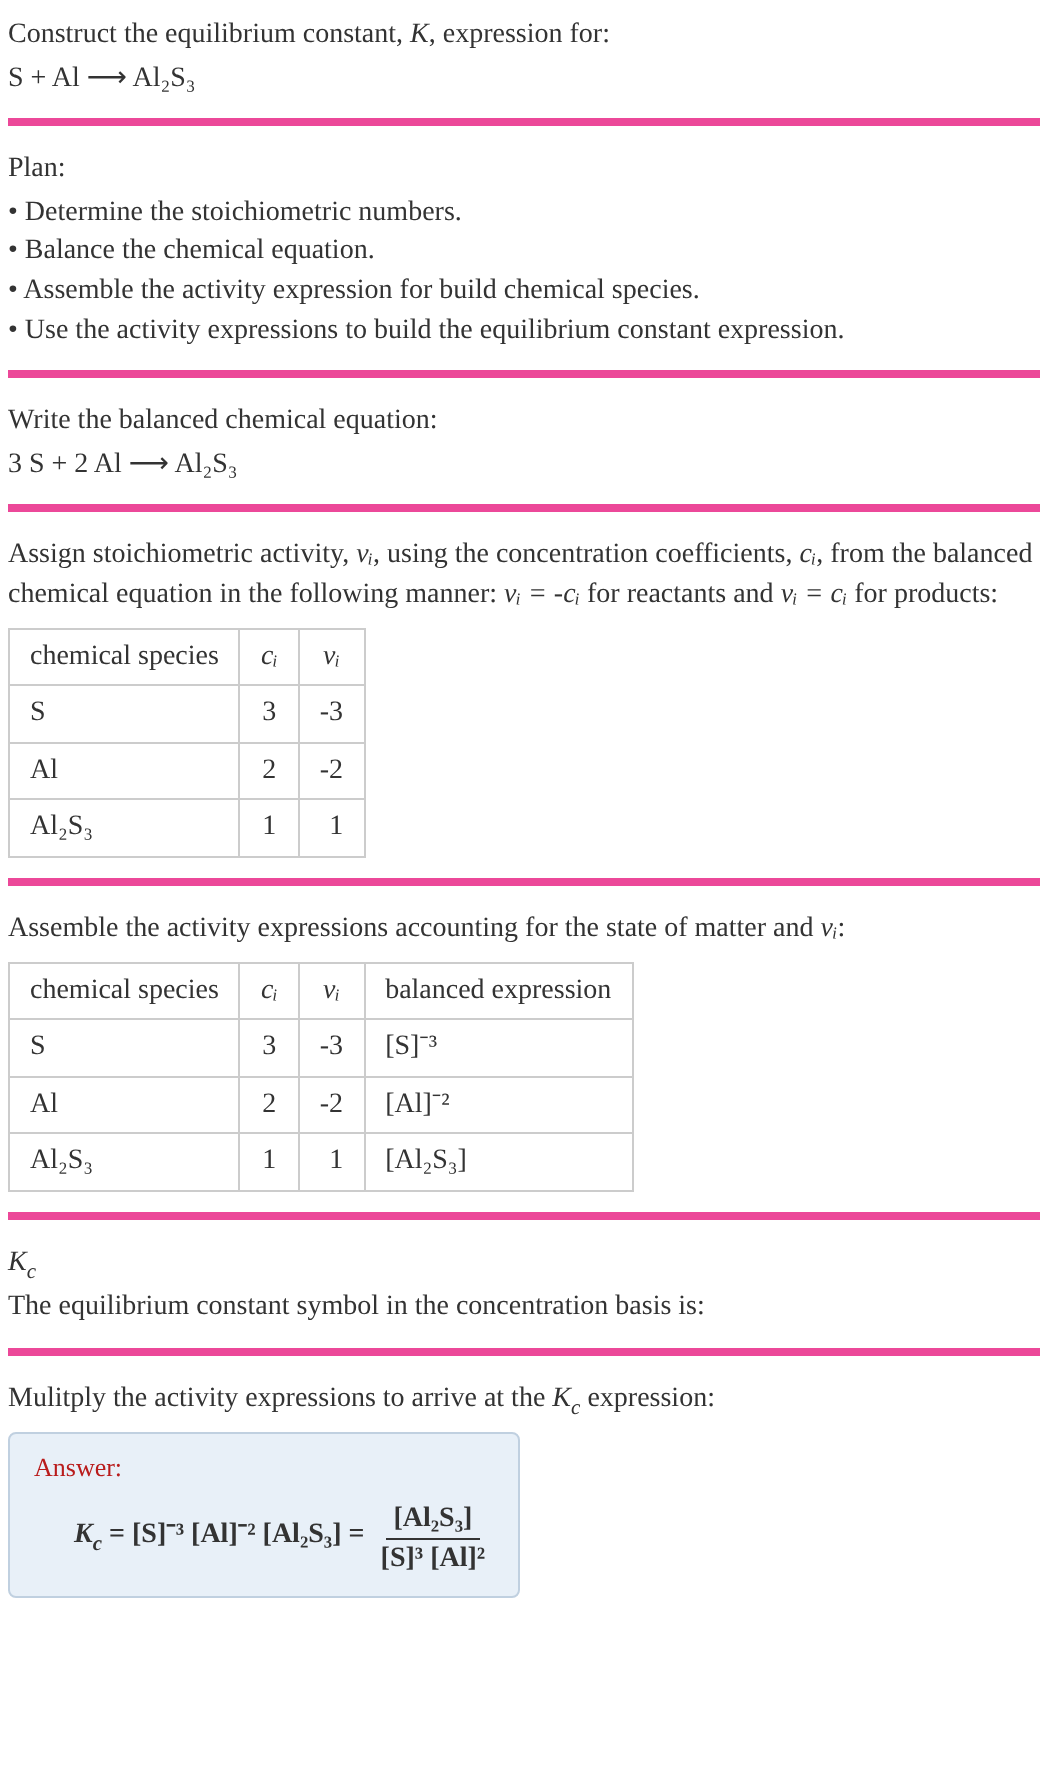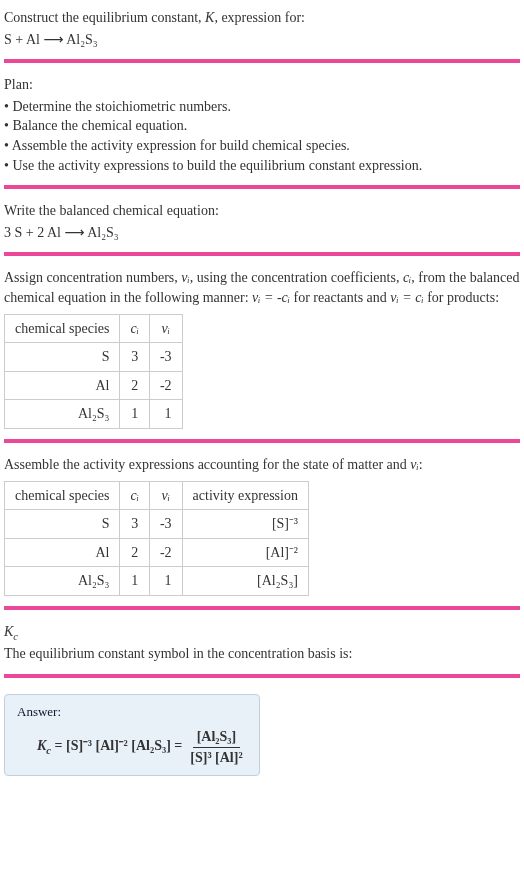--- a/index.html
+++ b/index.html
@@ -36,21 +36,21 @@
     .plan-item {
       margin-left: 0;
     }
     table {
       border-collapse: collapse;
       margin-top: 6px;
     }
     th, td {
       border: 1px solid #ccc;
       padding: 4px 10px;
-      text-align: right;
+      text-align: left;
       font-weight: normal;
     }
     td.center, th.center {
       text-align: center;
     }
     td.right, th.right {
       text-align: right;
     }
     .sub {
       font-size: 0.75em;
@@ -61,21 +61,21 @@
     }
     .answer-box {
       background: #e8f0f8;
       border: 1px solid #c0d0e0;
       border-radius: 4px;
       padding: 8px 12px;
       display: inline-block;
       margin-top: 4px;
     }
     .answer-title {
-      color: #0f172a;
+      color: #b91c1c;
       font-size: 13px;
       margin-bottom: 6px;
     }
     .answer-eq {
       display: flex;
       align-items: center;
       gap: 4px;
       padding-left: 20px;
       font-weight: bold;
     }
@@ -111,21 +111,21 @@
   <div class="plan-item">• Use the activity expressions to build the equilibrium constant expression.</div>
 </div>
 
 <div class="section">
   <div>Write the balanced chemical equation:</div>
   <div class="equation">3 S + 2 Al ⟶ Al₂S₃</div>
 </div>
 
 <div class="section">
   <div>
-    <span>Assign concentration numbers, </span><span class="italic">νᵢ</span><span>, using the concentration coefficients, </span><span class="italic">cᵢ</span><span>, from the balanced chemical equation in the following manner: </span><span class="italic">νᵢ = -cᵢ</span><span> for reactants and </span><span class="italic">νᵢ = cᵢ</span><span> for products:</span>
+    <span>Assign stoichiometric activity, </span><span class="italic">νᵢ</span><span>, using the concentration coefficients, </span><span class="italic">cᵢ</span><span>, from the balanced chemical equation in the following manner: </span><span class="italic">νᵢ = -cᵢ</span><span> for reactants and </span><span class="italic">νᵢ = cᵢ</span><span> for products:</span>
   </div>
   <table>
     <tbody>
         <tr>
       <th>chemical species</th>
       <th class="center italic">cᵢ</th>
       <th class="center italic">νᵢ</th>
     </tr>
     <tr>
       <td>S</td>
@@ -149,21 +149,21 @@
 <div class="section">
   <div>
     <span>Assemble the activity expressions accounting for the state of matter and </span><span class="italic">νᵢ</span><span>:</span>
   </div>
   <table>
     <tbody>
         <tr>
       <th>chemical species</th>
       <th class="center italic">cᵢ</th>
       <th class="center italic">νᵢ</th>
-      <th>activity expression</th>
+      <th>balanced expression</th>
     </tr>
     <tr>
       <td>S</td>
       <td class="center">3</td>
       <td class="right">-3</td>
       <td>[S]⁻³</td>
     </tr>
     <tr>
       <td>Al</td>
       <td class="center">2</td>
@@ -181,20 +181,23 @@
 </div>
 
 <div class="section">
   <div>
     <span class="italic">K</span><span class="sub italic">c</span>
   </div>
   <div>The equilibrium constant symbol in the concentration basis is:</div>
 </div>
 
 <div class="section">
+  <div>
+    <span>Mulitply the activity expressions to arrive at the </span><span class="italic">K</span><span class="sub italic">c</span><span> expression:</span>
+  </div>
   <div class="answer-box">
     <div class="answer-title">Answer:</div>
     <div class="answer-eq">
       <span>
         <span class="italic">K</span><span class="sub italic">c</span><span> = [S]⁻³ [Al]⁻² [Al₂S₃] = </span>
       </span>
       <span class="frac">
         <span class="frac-num">[Al₂S₃]</span>
         <span class="frac-den">[S]³ [Al]²</span>
       </span>

